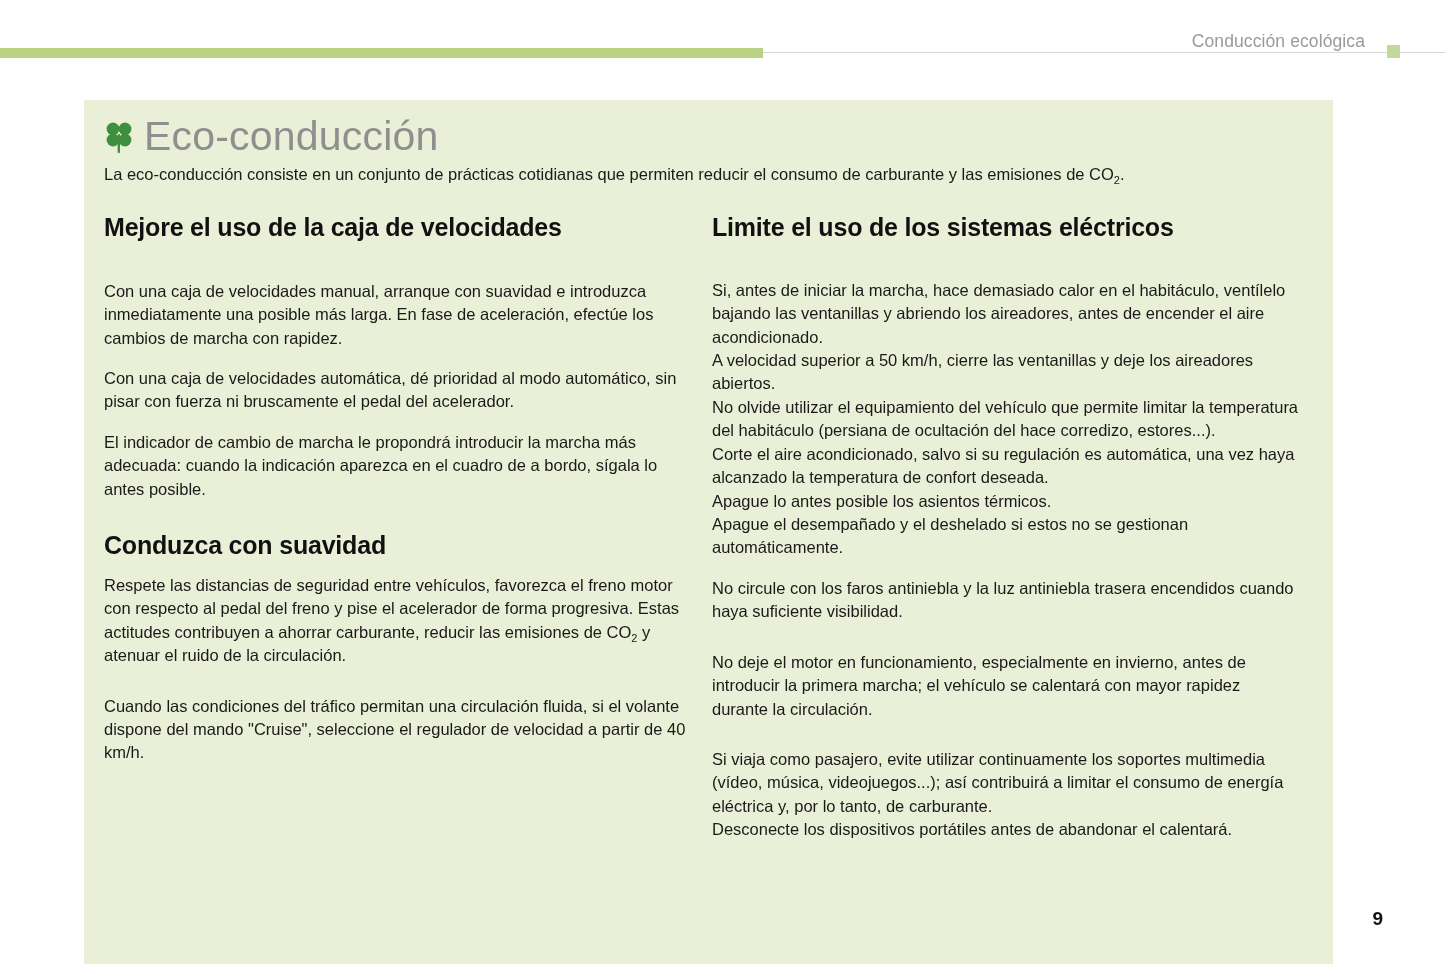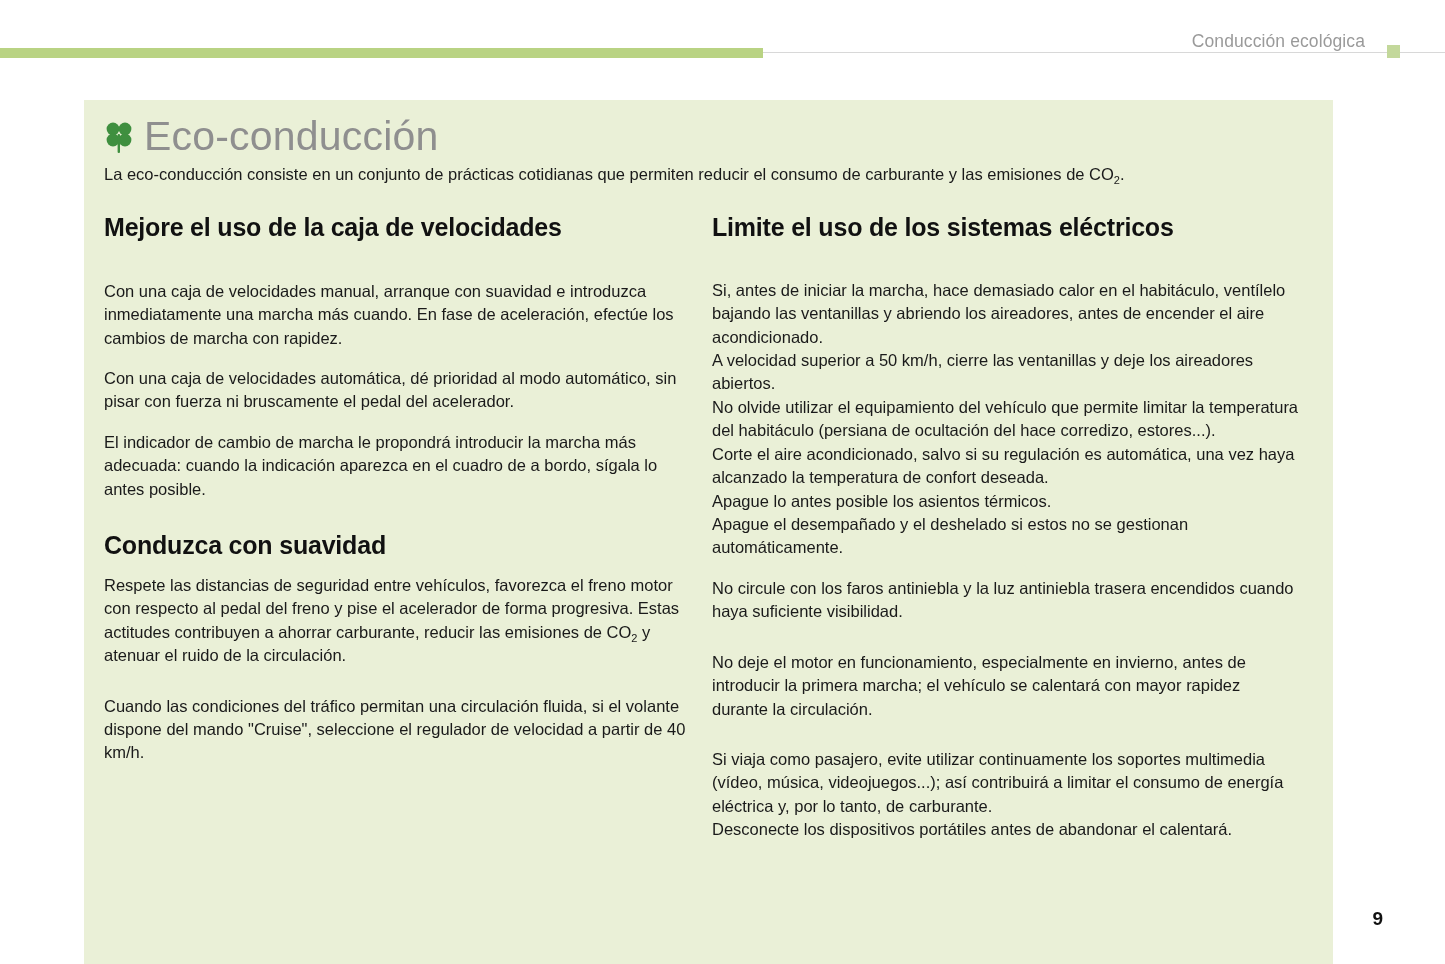--- a/index.html
+++ b/index.html
@@ -185,21 +185,21 @@
 
   <div class="intro">
     <span>La eco-conducción consiste en un conjunto de prácticas cotidianas que permiten reducir el consumo de carburante y las emisiones de CO</span><sub>2</sub><span>.</span>
   </div>
 
   <div class="columns">
 
     <div class="col">
       <h2 class="section-heading">Mejore el uso de la caja de velocidades</h2>
       <div class="gap-after-heading"></div>
-      <p>Con una caja de velocidades manual, arranque con suavidad e introduzca inmediatamente una marcha más cuando. En fase de aceleración, efectúe los cambios de marcha con rapidez.</p>
+      <p>Con una caja de velocidades manual, arranque con suavidad e introduzca inmediatamente una posible más larga. En fase de aceleración, efectúe los cambios de marcha con rapidez.</p>
       <div class="para-gap"></div>
       <p>Con una caja de velocidades automática, dé prioridad al modo automático, sin pisar con fuerza ni bruscamente el pedal del acelerador.</p>
       <div class="para-gap"></div>
       <p>El indicador de cambio de marcha le propondrá introducir la marcha más adecuada: cuando la indicación aparezca en el cuadro de a bordo, sígala lo antes posible.</p>
       <div class="heading2-gap"></div>
       <h2 class="section-heading">Conduzca con suavidad</h2>
       <div class="heading2-gap-after"></div>
       <p><span>Respete las distancias de seguridad entre vehículos, favorezca el freno motor con respecto al pedal del freno y pise el acelerador de forma progresiva. Estas actitudes contribuyen a ahorrar carburante, reducir las emisiones de CO</span><sub class="sub">2</sub><span> y atenuar el ruido de la circulación.</span></p>
       <div class="para-gap-big"></div>
       <p>Cuando las condiciones del tráfico permitan una circulación fluida, si el volante dispone del mando "Cruise", seleccione el regulador de velocidad a partir de 40 km/h.</p>

